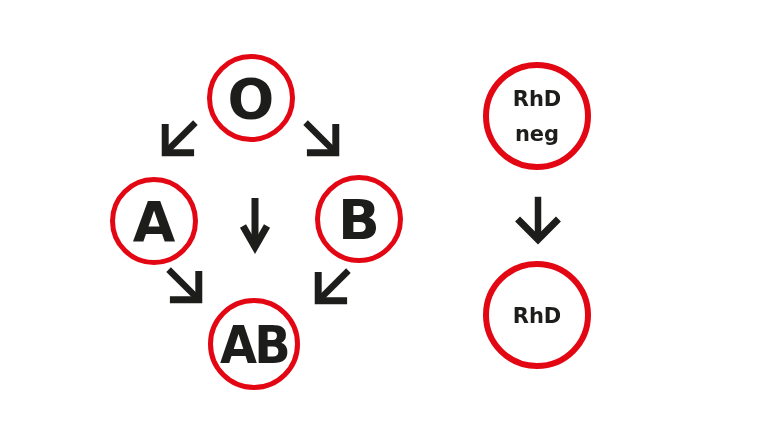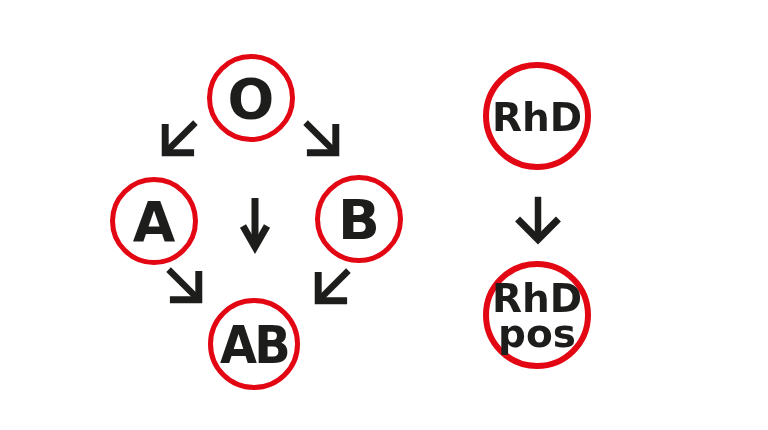--- a/index.html
+++ b/index.html
@@ -37,21 +37,21 @@
     font-size: 55px;
     line-height: 1;
     transform: translateY(1px);
   }
   .letter.double {
     font-size: 52px;
     letter-spacing: -3px;
     transform: translateY(1px) scaleX(0.92);
   }
   .rhd-label {
-    font-size: 39px;
+    font-size: 21px;
     line-height: 35px;
     transform: translateY(1px);
   }
   .arrow { position: absolute; }
   .arrow svg {
     display: block;
     stroke: var(--ink);
     fill: none;
     stroke-linejoin: miter;
     stroke-miterlimit: 10;
@@ -107,27 +107,27 @@
   </div>
 
   <div class="arrow" style="left:306px; top:261px; width:52px; height:52px; transform:rotate(45deg);">
     <svg viewBox="0 0 56 56" width="52" height="52">
       <line x1="28" y1="3" x2="28" y2="46" stroke-width="7"></line>
       <path d="M6 27 L28 49 L50 27" stroke-width="7.5"></path>
     </svg>
   </div>
 
   <div class="node lg" style="left:483px; top:62px;">
-    <span class="rhd-label"><span>RhD</span><br></span>
+    <span class="rhd-label"><span>RhD</span><br><span>neg</span></span>
   </div>
 
   <div class="arrow" style="left:512px; top:192px; width:52px; height:56px;">
     <svg viewBox="0 0 56 56" width="52" height="56">
       <line x1="28" y1="3" x2="28" y2="46" stroke-width="7"></line>
       <path d="M6 27 L28 49 L50 27" stroke-width="7.5"></path>
     </svg>
   </div>
 
   <div class="node lg" style="left:483px; top:261px;">
-    <span class="rhd-label"><span>RhD</span><br><span>pos</span></span>
+    <span class="rhd-label"><span>RhD</span><br></span>
   </div>
 
 </div>
 
 </body></html>

